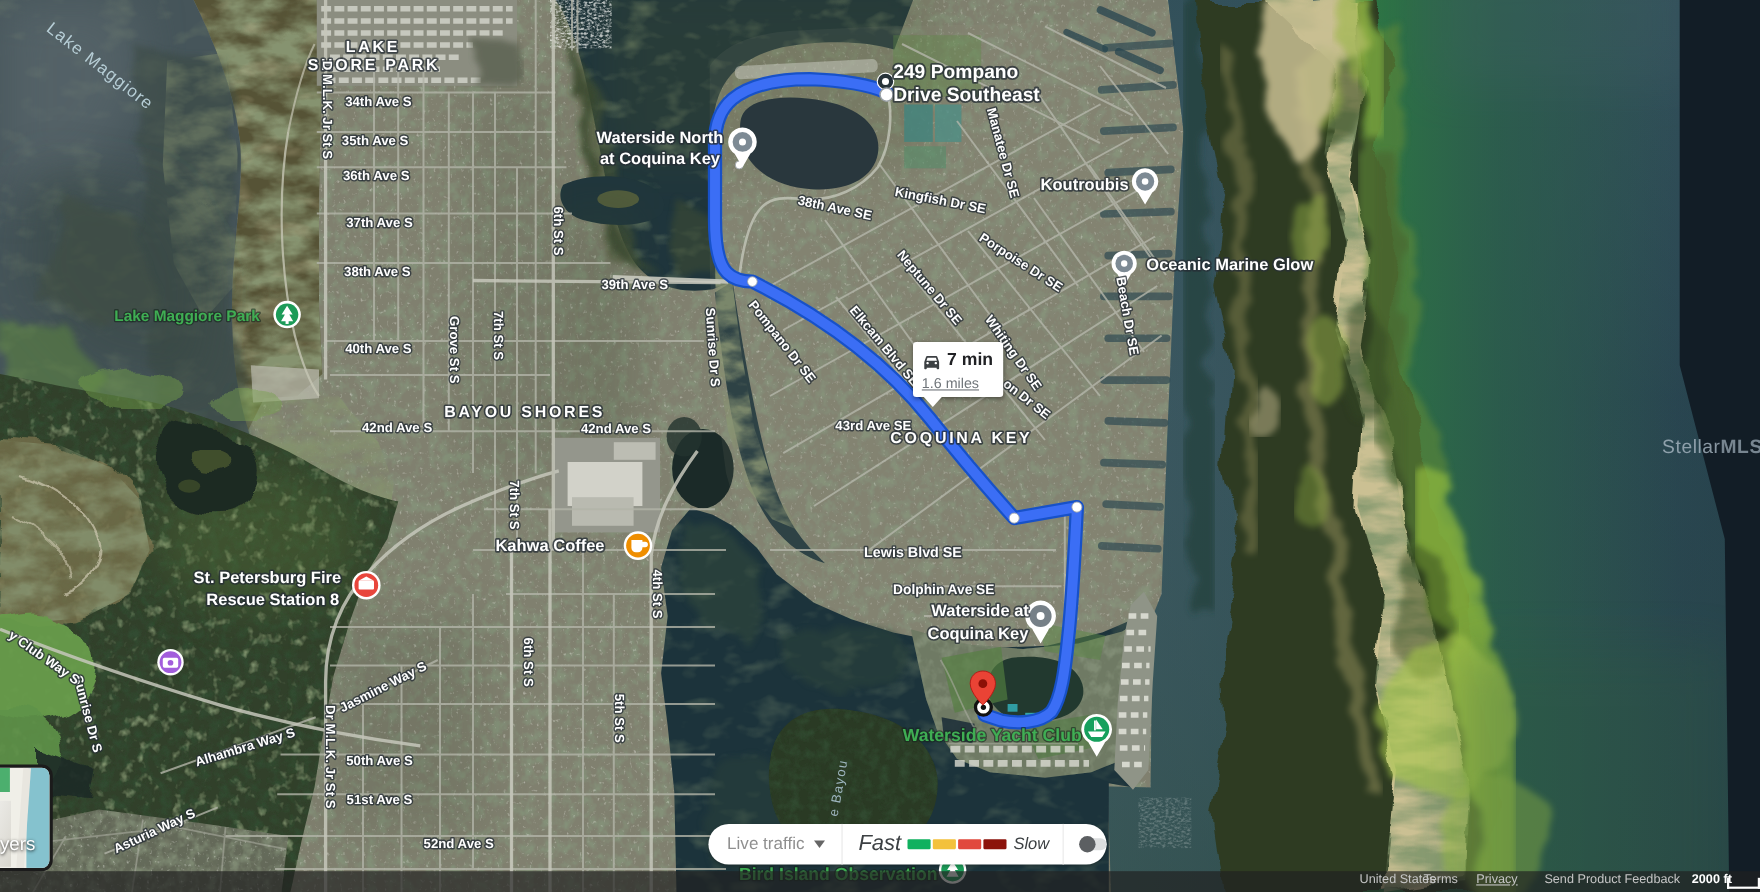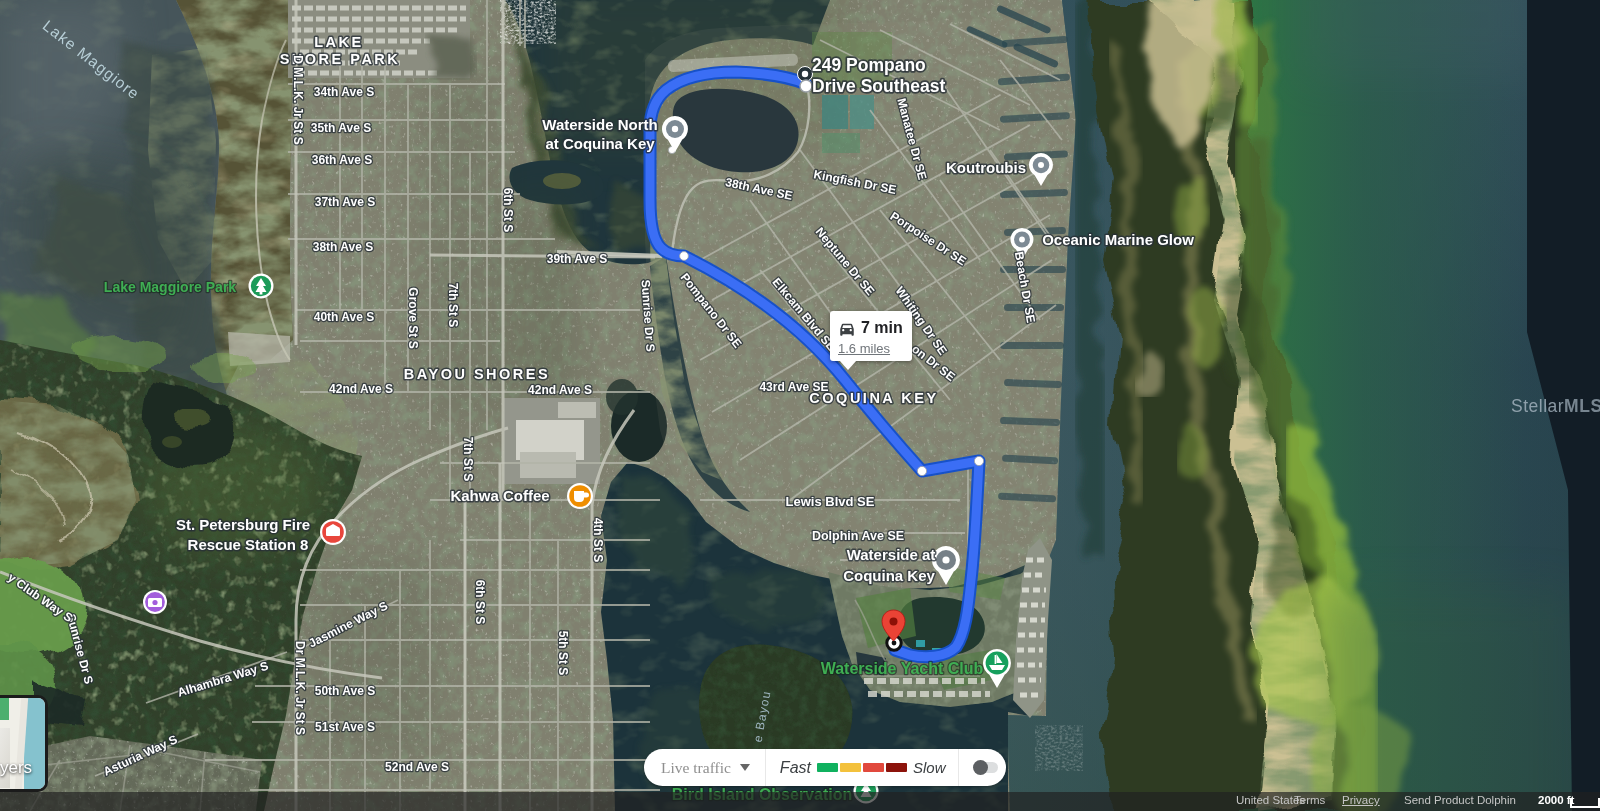--- a/index.html
+++ b/index.html
@@ -625,24 +625,24 @@
 <div style="position:absolute;left:830px;top:311px;width:82px;height:50px;background:#ffffff;border-radius:3px;box-shadow:0 1px 4px rgba(0,0,0,0.4);z-index:20;">
   <div style="position:absolute;left:-2px;top:49px;width:0;height:0;border-left:9px solid transparent;border-right:9px solid transparent;border-top:10px solid #ffffff;left:9px;"></div>
   <svg width="20" height="18" style="position:absolute;left:7px;top:9px;" viewBox="0 0 24 24">
         <path fill="#3c4043" d="M18.9,6.1C18.7,5.4 18.1,5 17.4,5H6.6C5.9,5 5.3,5.4 5.1,6.1L3,12v8c0,0.6 0.4,1 1,1h1c0.6,0 1-0.4 1-1v-1h12v1c0,0.6 0.4,1 1,1h1c0.6,0 1-0.4 1-1v-8L18.9,6.1z M6.9,7h10.2l1.2,3.5H5.7L6.9,7z M7,15c-0.8,0-1.5-0.7-1.5-1.5S6.2,12 7,12s1.5,0.7 1.5,1.5S7.8,15 7,15z M17,15c-0.8,0-1.5-0.7-1.5-1.5S16.2,12 17,12s1.5,0.7 1.5,1.5S17.8,15 17,15z"></path>
       </svg>
   <div style="position:absolute;left:31px;top:8px;font-size:16px;font-weight:bold;color:#202124;">7 min</div>
   <div style="position:absolute;left:8px;top:30px;font-size:13px;color:#70757a;text-decoration:underline;">1.6 miles</div>
 </div>
 
 <div style="position:absolute;left:644px;top:749px;width:362px;height:37px;background:#ffffff;border-radius:19px;box-shadow:0 1px 3px rgba(0,0,0,0.3);z-index:20;display:flex;align-items:center;">
-  <div style="margin-left:17px;font-size:15.5px;color:#8f8f8f;font-family:Liberation Serif, serif;">Live traffic</div>
+  <div style="margin-left:17px;font-size:15.5px;color:#8f8f8f;">Live traffic</div>
   <div style="margin-left:9px;width:0;height:0;border-left:5.5px solid transparent;border-right:5.5px solid transparent;border-top:7px solid #666;"></div>
   <div style="margin-left:15px;width:1px;height:37px;background:#e8e8e8;"></div>
-  <div style="margin-left:14px;font-size:16px;font-style:italic;color:#3c4043;">Fast</div>
+  <div style="margin-left:14px;font-size:20px;font-style:italic;color:#3c4043;">Fast</div>
   <div style="margin-left:6px;display:flex;gap:2px;">
     <div style="width:21px;height:9px;background:#10b15f;border-radius:1px;"></div>
     <div style="width:21px;height:9px;background:#f3c13c;border-radius:1px;"></div>
     <div style="width:21px;height:9px;background:#e1493d;border-radius:1px;"></div>
     <div style="width:21px;height:9px;background:#8c130b;border-radius:1px;"></div>
   </div>
   <div style="margin-left:6px;font-size:15px;font-style:italic;color:#3c4043;text-align:right;">Slow</div>
   <div style="margin-left:12px;width:1px;height:37px;background:#e8e8e8;"></div>
   <div style="position:relative;margin-left:14px;width:25px;height:15px;">
     <div style="position:absolute;left:2px;top:2px;width:23px;height:11px;background:#dcdedf;border-radius:6px;"></div>
@@ -658,17 +658,17 @@
 </div>
 <div style="position:absolute;left:0px;top:758px;font-size:17px;font-weight:normal;color:#ffffff;text-shadow:0 1px 3px rgba(0,0,0,0.9);z-index:21;">yers</div>
 
 <div style="position:absolute;left:1511px;top:396px;font-size:17.5px;color:rgba(168,182,194,0.8);z-index:15;letter-spacing:0.5px;">Stellar<span style="font-weight:bold;opacity:0.85;">MLS</span></div>
 
 <div style="position:absolute;left:0;top:792px;width:1600px;height:19px;background:rgba(32,32,32,0.68);z-index:25;"></div>
 <div style="position:absolute;left:665px;top:837px;font-size:11px;font-weight:bold;color:#ffffff;z-index:26;">Imagery ©2025 Airbus, Google, Imagery ©2025 Airbus, Maxar Technologies, Map data ©2025 Google</div>
 <div style="position:absolute;left:1205px;top:794px;font-size:11.5px;color:#c5c5c5;z-index:26;margin-left:31px;">United States</div>
 <div style="position:absolute;left:1294px;top:794px;font-size:11.5px;color:#c5c5c5;z-index:26;">Terms</div>
 <div style="position:absolute;left:1342px;top:794px;font-size:11.5px;color:#c5c5c5;z-index:26;text-decoration:underline;">Privacy</div>
-<div style="position:absolute;left:1404px;top:794px;font-size:11.5px;color:#c5c5c5;z-index:26;">Send Product Dolphin</div>
+<div style="position:absolute;left:1404px;top:794px;font-size:11.5px;color:#c5c5c5;z-index:26;">Send Product Feedback</div>
 <div style="position:absolute;left:1538px;top:794px;font-size:11.5px;font-weight:bold;color:#ffffff;z-index:26;">2000 ft</div>
 <div style="position:absolute;left:1570px;top:798px;width:26px;height:8px;border-left:2px solid #fff;border-bottom:2px solid #fff;border-right:2px solid #fff;z-index:26;"></div>
 
 </div>
 
 </body></html>

